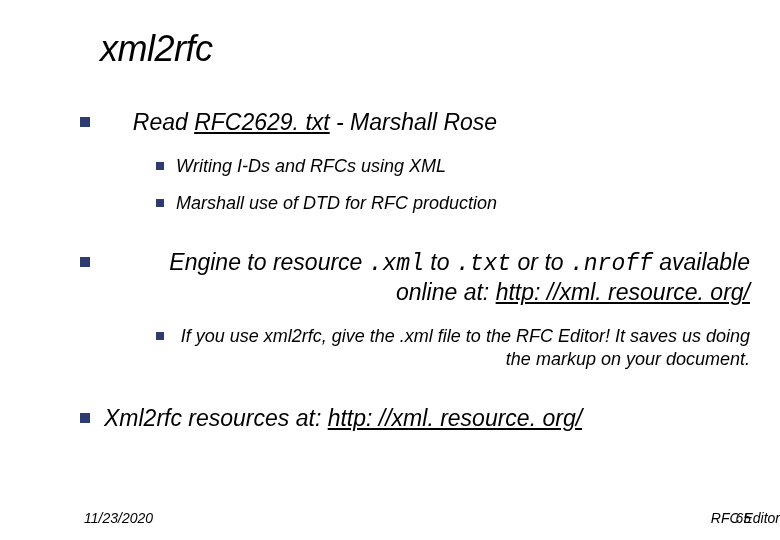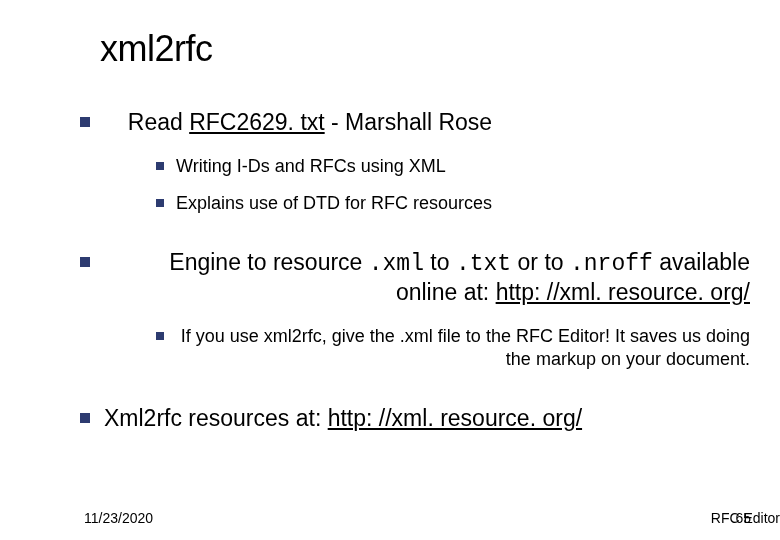--- a/index.html
+++ b/index.html
@@ -10,20 +10,21 @@
     background: #ffffff;
     font-family: Verdana, Arial, sans-serif;
     color: #000;
     overflow: hidden;
   }
   .slide {
     position: relative;
     width: 697px;
     height: 540px;
     box-sizing: border-box;
+    font-style: italic;
   }
   .title {
     position: absolute;
     left: 100px;
     top: 28px;
     font-family: Verdana, Arial, sans-serif;
     font-size: 36px;
     font-weight: 400;
     letter-spacing: -0.5px;
     color: #000;
@@ -77,21 +78,21 @@
         <span class="bullet"></span>
         <span class="txt">
           <span>Read </span><span class="und">RFC2629. txt</span><span> - Marshall Rose</span>
           <ul class="l2">
             <li>
               <span class="bullet"></span>
               <span class="txt">Writing I-Ds and RFCs using XML</span>
             </li>
             <li>
               <span class="bullet"></span>
-              <span class="txt">Explains use of DTD for RFC resources</span>
+              <span class="txt">Marshall use of DTD for RFC production</span>
             </li>
           </ul>
         </span>
       </li>
 
       <li>
         <span class="bullet"></span>
         <span class="txt">
           <span>Engine to resource </span><span class="mono">.xml</span><span> to </span><span class="mono">.txt</span><span> or to </span><span class="mono">.nroff</span><span> available online at: </span><span class="und">http: //xml. resource. org/</span>
           <ul class="l2">

